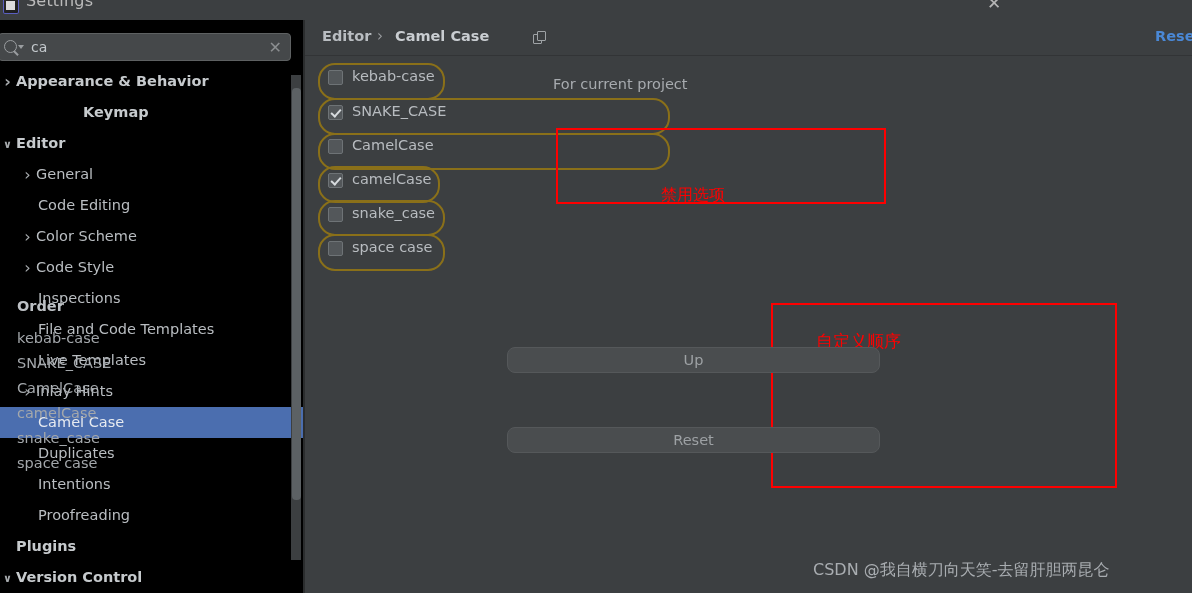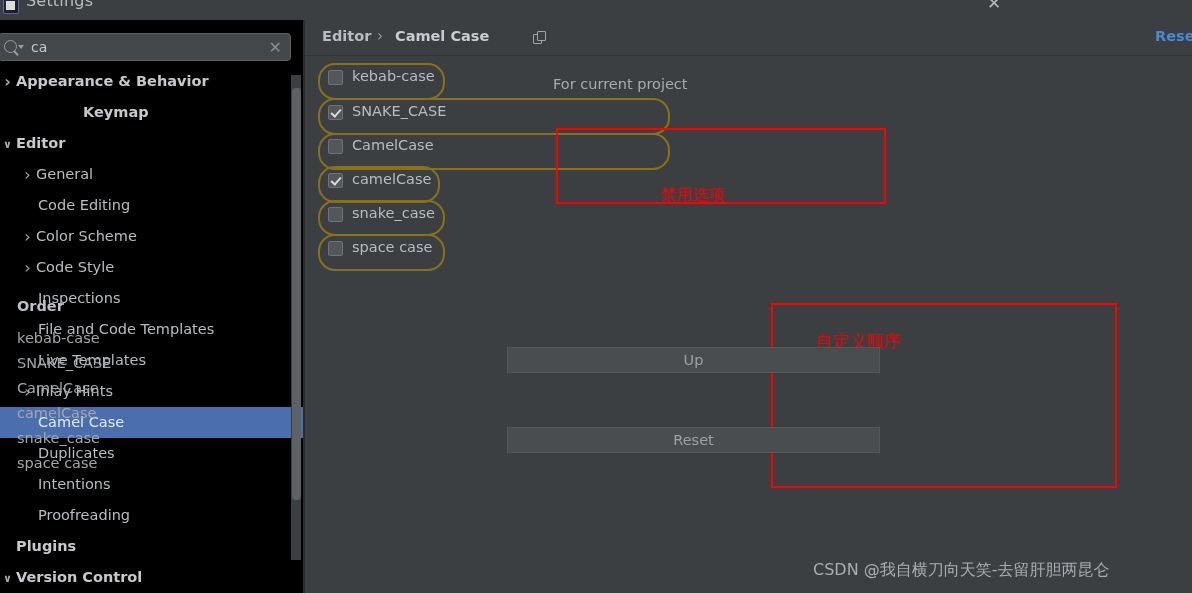--- a/index.html
+++ b/index.html
@@ -212,21 +212,21 @@
     font-size: 14.5px; font-weight: bold; color: #bdc1c5;
   }
   .order-item {
     position: absolute; left: 17px;
     font-size: 14.5px; color: #a3a7ab; white-space: nowrap; cursor: pointer;
   }
 
   
   .btn {
     position: absolute; left: 507px; width: 373px; height: 26px;
-    background: #4a4d4f; border: 1px solid #55585a; border-radius: 0;
+    background: #4a4d4f; border: 1px solid #55585a; border-radius: 8px;
     box-sizing: border-box; color: #9da1a4; font-size: 14.5px;
     line-height: 24px; text-align: center; cursor: pointer;
   }
 
   .watermark {
     position: absolute; left: 813px; top: 560px;
     font-size: 16px; color: #a9adb1; white-space: nowrap;
   }
 </style>
 </head>

